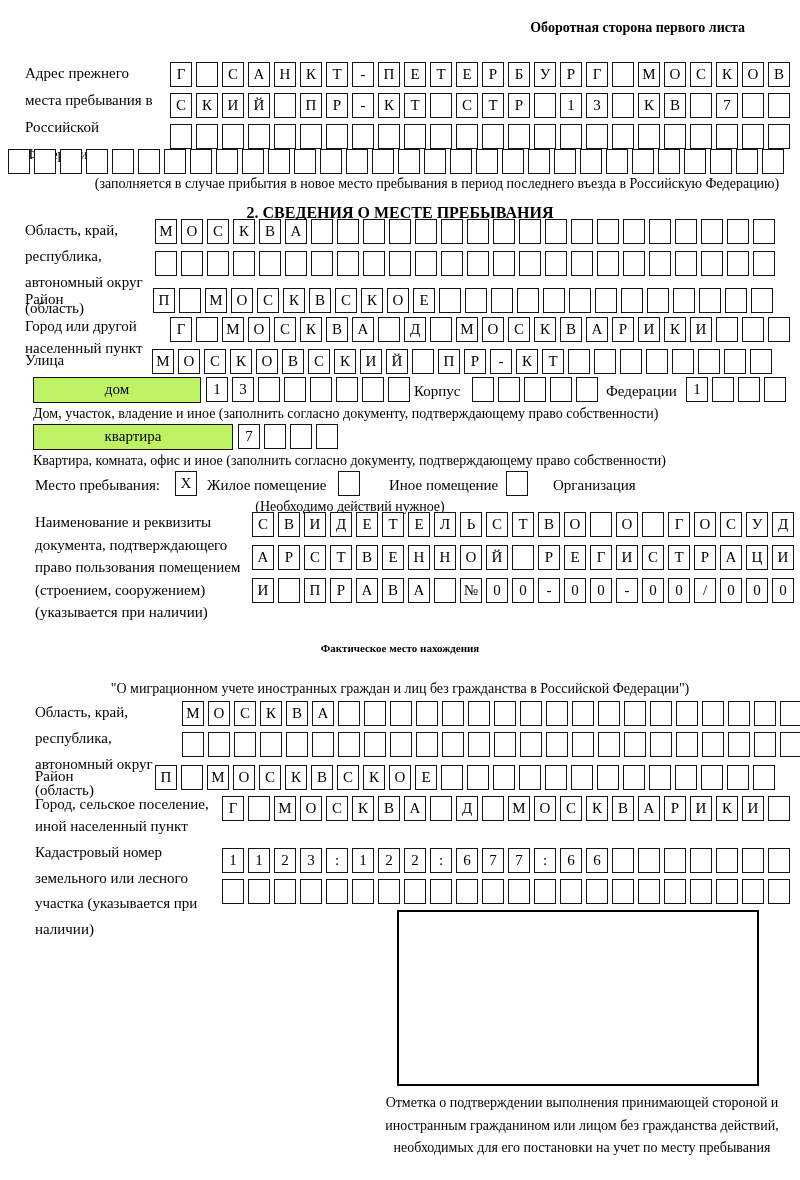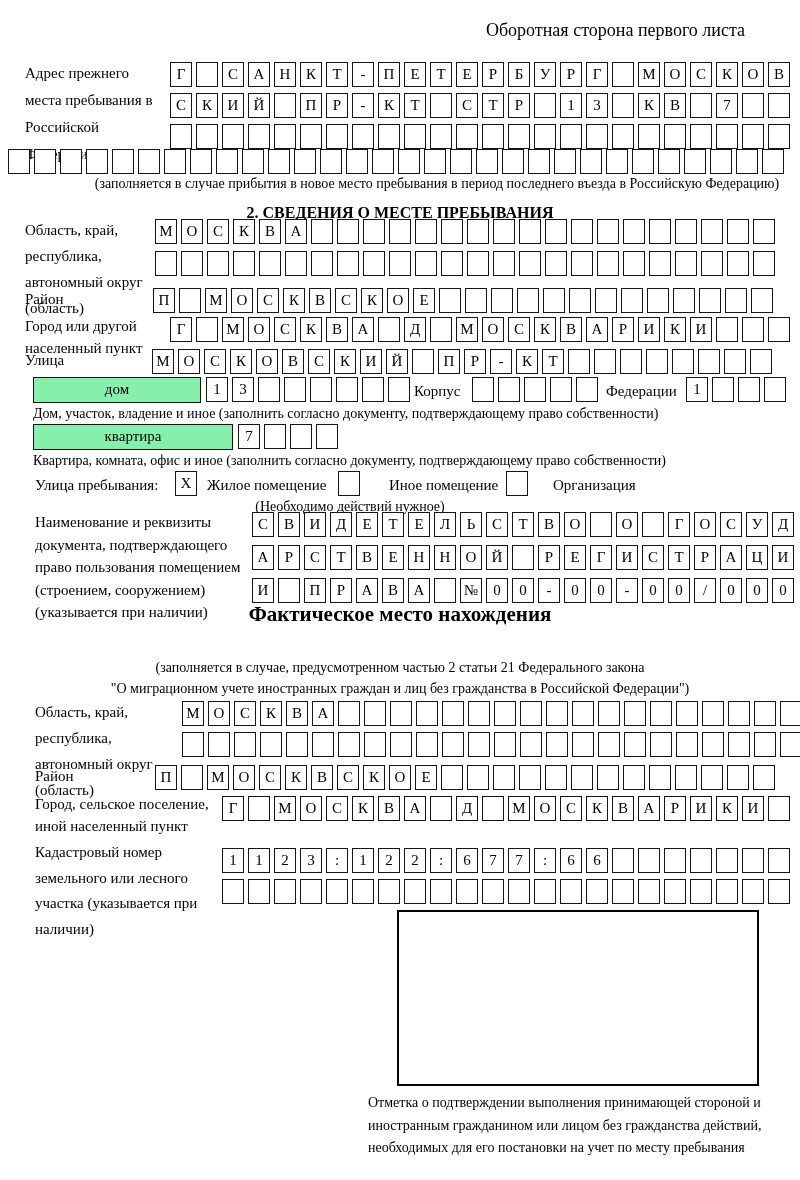--- a/index.html
+++ b/index.html
@@ -15,32 +15,32 @@
   .title { position:absolute; font-weight:bold; font-size:16px; }
   .cellrow { position:absolute; white-space:nowrap; height:25px; }
   .cell {
     display:inline-block; box-sizing:border-box; vertical-align:top;
     width:22px; height:25px; border:1.7px solid #151515; margin-right:4px;
     text-align:center; font-size:15px; line-height:22px; background:#fff;
   }
   .widebox {
     position:absolute; box-sizing:border-box; height:26px;
     border:1.7px solid #151515; text-align:center; font-size:15px; line-height:23px;
-    background:#86efac;
+    background:#bef264;
   }
   .stamp {
     position:absolute; box-sizing:border-box; border:2px solid #000; background:#fff;
   }
 </style>
 </head>
 <body>
 
 <div class="page">
 
-  <div class="cap" style="top:20px; right:55px; font-size:18px;">Оборотная сторона первого листа</div>
+  <div class="cap" style="top:20px; right:55px; font-size:14px;font-weight:bold;">Оборотная сторона первого листа</div>
 
   <div class="lbl" style="left:25px; top:60px; width:138px; line-height:27px;">Адрес прежнего места пребывания в Российской Федерации</div>
   <div class="cellrow" style="left:170px; top:62px;"><span class="cell">Г</span><span class="cell"></span><span class="cell">С</span><span class="cell">А</span><span class="cell">Н</span><span class="cell">К</span><span class="cell">Т</span><span class="cell">-</span><span class="cell">П</span><span class="cell">Е</span><span class="cell">Т</span><span class="cell">Е</span><span class="cell">Р</span><span class="cell">Б</span><span class="cell">У</span><span class="cell">Р</span><span class="cell">Г</span><span class="cell"></span><span class="cell">М</span><span class="cell">О</span><span class="cell">С</span><span class="cell">К</span><span class="cell">О</span><span class="cell">В</span></div>
   <div class="cellrow" style="left:170px; top:93px;"><span class="cell">С</span><span class="cell">К</span><span class="cell">И</span><span class="cell">Й</span><span class="cell"></span><span class="cell">П</span><span class="cell">Р</span><span class="cell">-</span><span class="cell">К</span><span class="cell">Т</span><span class="cell"></span><span class="cell">С</span><span class="cell">Т</span><span class="cell">Р</span><span class="cell"></span><span class="cell">1</span><span class="cell">3</span><span class="cell"></span><span class="cell">К</span><span class="cell">В</span><span class="cell"></span><span class="cell">7</span><span class="cell"></span><span class="cell"></span></div>
   <div class="cellrow" style="left:170px; top:124px;"><span class="cell"></span><span class="cell"></span><span class="cell"></span><span class="cell"></span><span class="cell"></span><span class="cell"></span><span class="cell"></span><span class="cell"></span><span class="cell"></span><span class="cell"></span><span class="cell"></span><span class="cell"></span><span class="cell"></span><span class="cell"></span><span class="cell"></span><span class="cell"></span><span class="cell"></span><span class="cell"></span><span class="cell"></span><span class="cell"></span><span class="cell"></span><span class="cell"></span><span class="cell"></span><span class="cell"></span></div>
   <div class="cellrow" style="left:8px;  top:149px;"><span class="cell"></span><span class="cell"></span><span class="cell"></span><span class="cell"></span><span class="cell"></span><span class="cell"></span><span class="cell"></span><span class="cell"></span><span class="cell"></span><span class="cell"></span><span class="cell"></span><span class="cell"></span><span class="cell"></span><span class="cell"></span><span class="cell"></span><span class="cell"></span><span class="cell"></span><span class="cell"></span><span class="cell"></span><span class="cell"></span><span class="cell"></span><span class="cell"></span><span class="cell"></span><span class="cell"></span><span class="cell"></span><span class="cell"></span><span class="cell"></span><span class="cell"></span><span class="cell"></span><span class="cell"></span></div>
   <div class="cap center" style="top:176px;padding-left:37px;">(заполняется в случае прибытия в новое место пребывания в период последнего въезда в Российскую Федерацию)</div>
 
   <div class="title center" style="top:204px;">2. СВЕДЕНИЯ О МЕСТЕ ПРЕБЫВАНИЯ</div>
 
@@ -62,48 +62,47 @@
   <div class="lbl" style="left:414px; top:378px;">Корпус</div>
   <div class="cellrow" style="left:472px; top:377px;"><span class="cell"></span><span class="cell"></span><span class="cell"></span><span class="cell"></span><span class="cell"></span></div>
   <div class="lbl" style="left:606px; top:378px;">Федерации</div>
   <div class="cellrow" style="left:686px; top:377px;"><span class="cell">1</span><span class="cell"></span><span class="cell"></span><span class="cell"></span></div>
   <div class="cap" style="left:33px; top:406px;">Дом, участок, владение и иное (заполнить согласно документу, подтверждающему право собственности)</div>
 
   <div class="widebox" style="left:33px; top:424px; width:200px;">квартира</div>
   <div class="cellrow" style="left:238px; top:424px;"><span class="cell">7</span><span class="cell"></span><span class="cell"></span><span class="cell"></span></div>
   <div class="cap" style="left:33px; top:453px;">Квартира, комната, офис и иное (заполнить согласно документу, подтверждающему право собственности)</div>
 
-  <div class="lbl" style="left:35px; top:472px;">Улица пребывания:</div>
+  <div class="lbl" style="left:35px; top:472px;">Место пребывания:</div>
   <div class="cellrow" style="left:175px; top:471px;"><span class="cell">X</span></div>
   <div class="lbl" style="left:207px; top:472px;">Жилое помещение</div>
   <div class="cellrow" style="left:338px; top:471px;"><span class="cell"></span></div>
   <div class="lbl" style="left:368px; top:472px;margin-left:21px;">Иное помещение</div>
   <div class="cellrow" style="left:506px; top:471px;"><span class="cell"></span></div>
   <div class="lbl" style="left:553px; top:472px;">Организация</div>
   <div class="cap" style="left:150px; top:499px; width:400px; text-align:center;">(Необходимо действий нужное)</div>
 
   <div class="lbl tight" style="left:35px; top:511px; width:208px; line-height:22.5px;">Наименование и реквизиты документа, подтверждающего право пользования помещением (строением, сооружением) (указывается при наличии)</div>
   <div class="cellrow" style="left:252px; top:512px;"><span class="cell">С</span><span class="cell">В</span><span class="cell">И</span><span class="cell">Д</span><span class="cell">Е</span><span class="cell">Т</span><span class="cell">Е</span><span class="cell">Л</span><span class="cell">Ь</span><span class="cell">С</span><span class="cell">Т</span><span class="cell">В</span><span class="cell">О</span><span class="cell"></span><span class="cell">О</span><span class="cell"></span><span class="cell">Г</span><span class="cell">О</span><span class="cell">С</span><span class="cell">У</span><span class="cell">Д</span></div>
   <div class="cellrow" style="left:252px; top:545px;"><span class="cell">А</span><span class="cell">Р</span><span class="cell">С</span><span class="cell">Т</span><span class="cell">В</span><span class="cell">Е</span><span class="cell">Н</span><span class="cell">Н</span><span class="cell">О</span><span class="cell">Й</span><span class="cell"></span><span class="cell">Р</span><span class="cell">Е</span><span class="cell">Г</span><span class="cell">И</span><span class="cell">С</span><span class="cell">Т</span><span class="cell">Р</span><span class="cell">А</span><span class="cell">Ц</span><span class="cell">И</span></div>
   <div class="cellrow" style="left:252px; top:578px;"><span class="cell">И</span><span class="cell"></span><span class="cell">П</span><span class="cell">Р</span><span class="cell">А</span><span class="cell">В</span><span class="cell">А</span><span class="cell"></span><span class="cell">№</span><span class="cell">0</span><span class="cell">0</span><span class="cell">-</span><span class="cell">0</span><span class="cell">0</span><span class="cell">-</span><span class="cell">0</span><span class="cell">0</span><span class="cell">/</span><span class="cell">0</span><span class="cell">0</span><span class="cell">0</span></div>
 
-  <div class="title center" style="top:602px; font-size:21px;font-family:Liberation Serif, serif;">Фактическое место нахождения</div>
-  <div class="cap center" style="top:660px;">(заполняется в случае, предусмотренном частью 2 статьи 21 Федерального закона</div>
+  <div class="title center" style="top:642px; font-size:11px;font-family:Liberation Serif, serif;">Фактическое место нахождения</div>
   <div class="cap center" style="top:681px;">"О миграционном учете иностранных граждан и лиц без гражданства в Российской Федерации")</div>
 
   <div class="lbl" style="left:35px; top:699px; width:142px;">Область, край, республика, автономный округ (область)</div>
   <div class="cellrow" style="left:182px; top:701px;"><span class="cell">М</span><span class="cell">О</span><span class="cell">С</span><span class="cell">К</span><span class="cell">В</span><span class="cell">А</span><span class="cell"></span><span class="cell"></span><span class="cell"></span><span class="cell"></span><span class="cell"></span><span class="cell"></span><span class="cell"></span><span class="cell"></span><span class="cell"></span><span class="cell"></span><span class="cell"></span><span class="cell"></span><span class="cell"></span><span class="cell"></span><span class="cell"></span><span class="cell"></span><span class="cell"></span><span class="cell"></span></div>
   <div class="cellrow" style="left:182px; top:732px;"><span class="cell"></span><span class="cell"></span><span class="cell"></span><span class="cell"></span><span class="cell"></span><span class="cell"></span><span class="cell"></span><span class="cell"></span><span class="cell"></span><span class="cell"></span><span class="cell"></span><span class="cell"></span><span class="cell"></span><span class="cell"></span><span class="cell"></span><span class="cell"></span><span class="cell"></span><span class="cell"></span><span class="cell"></span><span class="cell"></span><span class="cell"></span><span class="cell"></span><span class="cell"></span><span class="cell"></span></div>
 
   <div class="lbl" style="left:35px; top:763px;">Район</div>
   <div class="cellrow" style="left:155px; top:765px;"><span class="cell">П</span><span class="cell"></span><span class="cell">М</span><span class="cell">О</span><span class="cell">С</span><span class="cell">К</span><span class="cell">В</span><span class="cell">С</span><span class="cell">К</span><span class="cell">О</span><span class="cell">Е</span><span class="cell"></span><span class="cell"></span><span class="cell"></span><span class="cell"></span><span class="cell"></span><span class="cell"></span><span class="cell"></span><span class="cell"></span><span class="cell"></span><span class="cell"></span><span class="cell"></span><span class="cell"></span><span class="cell"></span></div>
 
   <div class="lbl tight" style="left:35px; top:793px; width:190px;">Город, сельское поселение, иной населенный пункт</div>
   <div class="cellrow" style="left:222px; top:796px;"><span class="cell">Г</span><span class="cell"></span><span class="cell">М</span><span class="cell">О</span><span class="cell">С</span><span class="cell">К</span><span class="cell">В</span><span class="cell">А</span><span class="cell"></span><span class="cell">Д</span><span class="cell"></span><span class="cell">М</span><span class="cell">О</span><span class="cell">С</span><span class="cell">К</span><span class="cell">В</span><span class="cell">А</span><span class="cell">Р</span><span class="cell">И</span><span class="cell">К</span><span class="cell">И</span><span class="cell"></span></div>
 
   <div class="lbl" style="left:35px; top:840px; width:175px; line-height:25.5px;">Кадастровый номер земельного или лесного участка (указывается при наличии)</div>
   <div class="cellrow" style="left:222px; top:848px;"><span class="cell">1</span><span class="cell">1</span><span class="cell">2</span><span class="cell">3</span><span class="cell">:</span><span class="cell">1</span><span class="cell">2</span><span class="cell">2</span><span class="cell">:</span><span class="cell">6</span><span class="cell">7</span><span class="cell">7</span><span class="cell">:</span><span class="cell">6</span><span class="cell">6</span><span class="cell"></span><span class="cell"></span><span class="cell"></span><span class="cell"></span><span class="cell"></span><span class="cell"></span><span class="cell"></span></div>
   <div class="cellrow" style="left:222px; top:879px;"><span class="cell"></span><span class="cell"></span><span class="cell"></span><span class="cell"></span><span class="cell"></span><span class="cell"></span><span class="cell"></span><span class="cell"></span><span class="cell"></span><span class="cell"></span><span class="cell"></span><span class="cell"></span><span class="cell"></span><span class="cell"></span><span class="cell"></span><span class="cell"></span><span class="cell"></span><span class="cell"></span><span class="cell"></span><span class="cell"></span><span class="cell"></span><span class="cell"></span></div>
 
   <div class="stamp" style="left:397px; top:910px; width:362px; height:176px;"></div>
-  <div class="cap" style="left:368px; top:1092px; width:428px; line-height:22.5px;">Отметка о подтверждении выполнения принимающей стороной и иностранным гражданином или лицом без гражданства действий, необходимых для его постановки на учет по месту пребывания</div>
+  <div class="cap" style="left:368px; top:1092px; width:428px; text-align:center; line-height:22.5px;">Отметка о подтверждении выполнения принимающей стороной и иностранным гражданином или лицом без гражданства действий, необходимых для его постановки на учет по месту пребывания</div>
 
 </div>
 
 </body></html>

